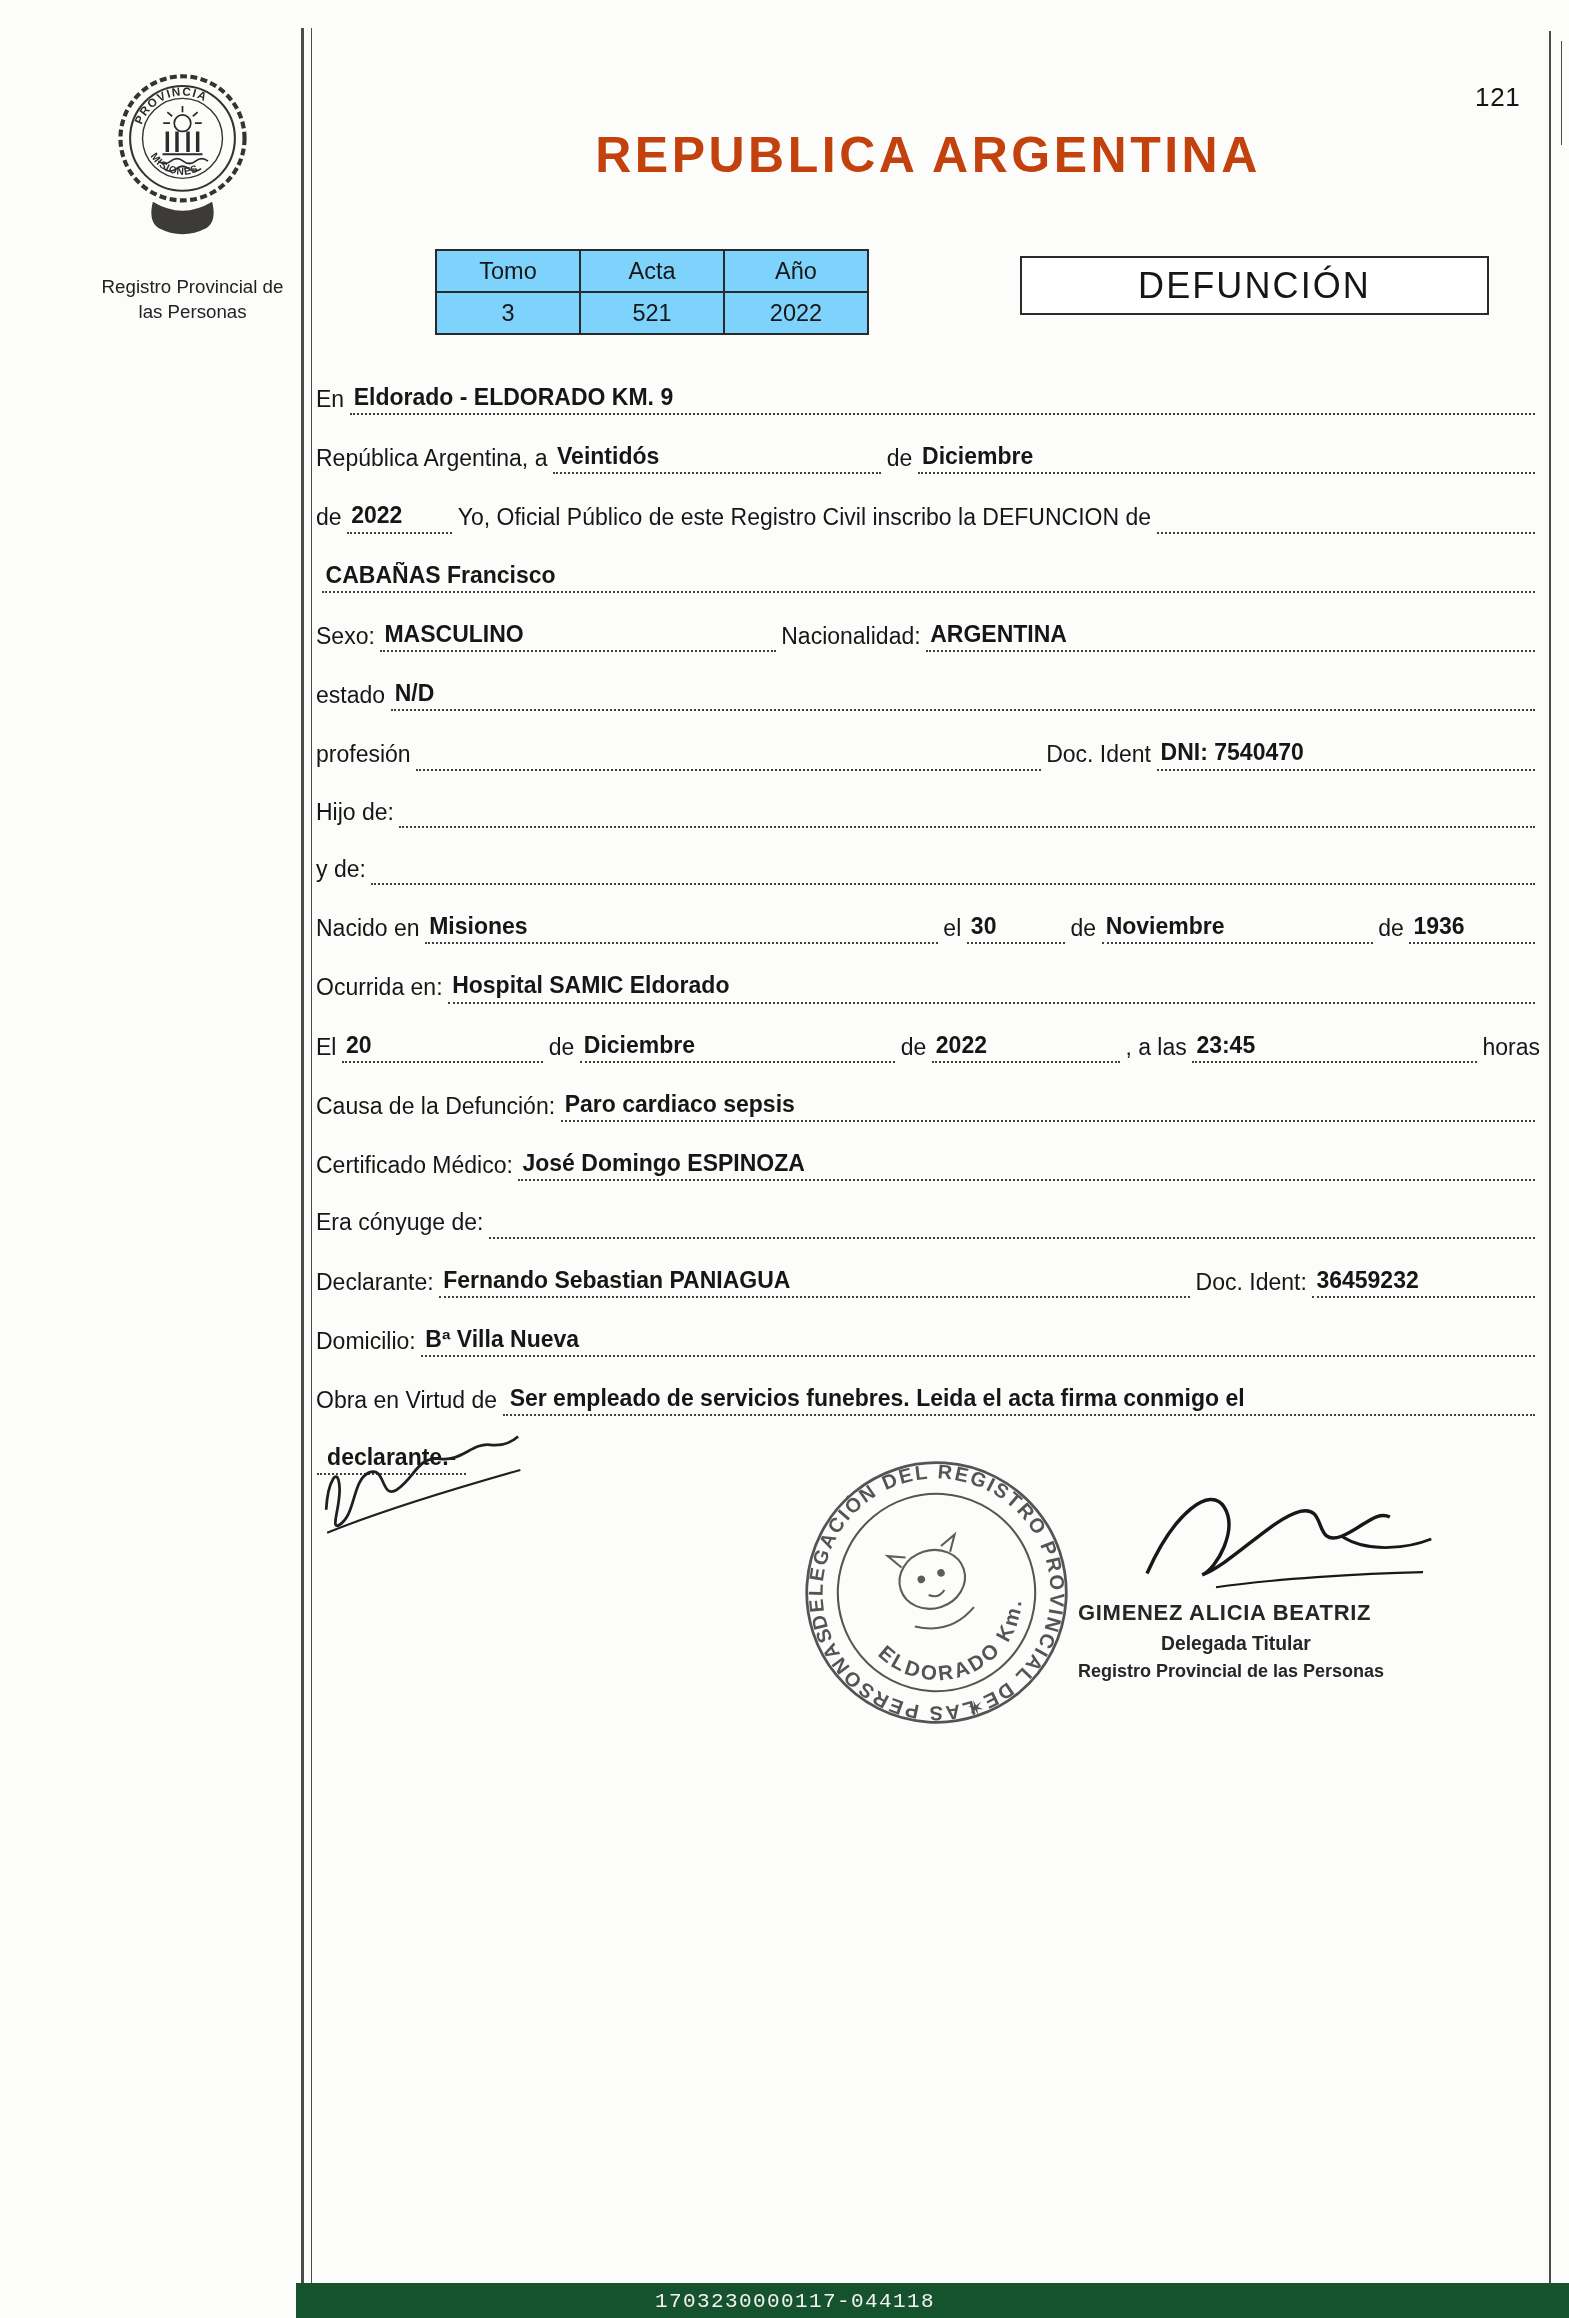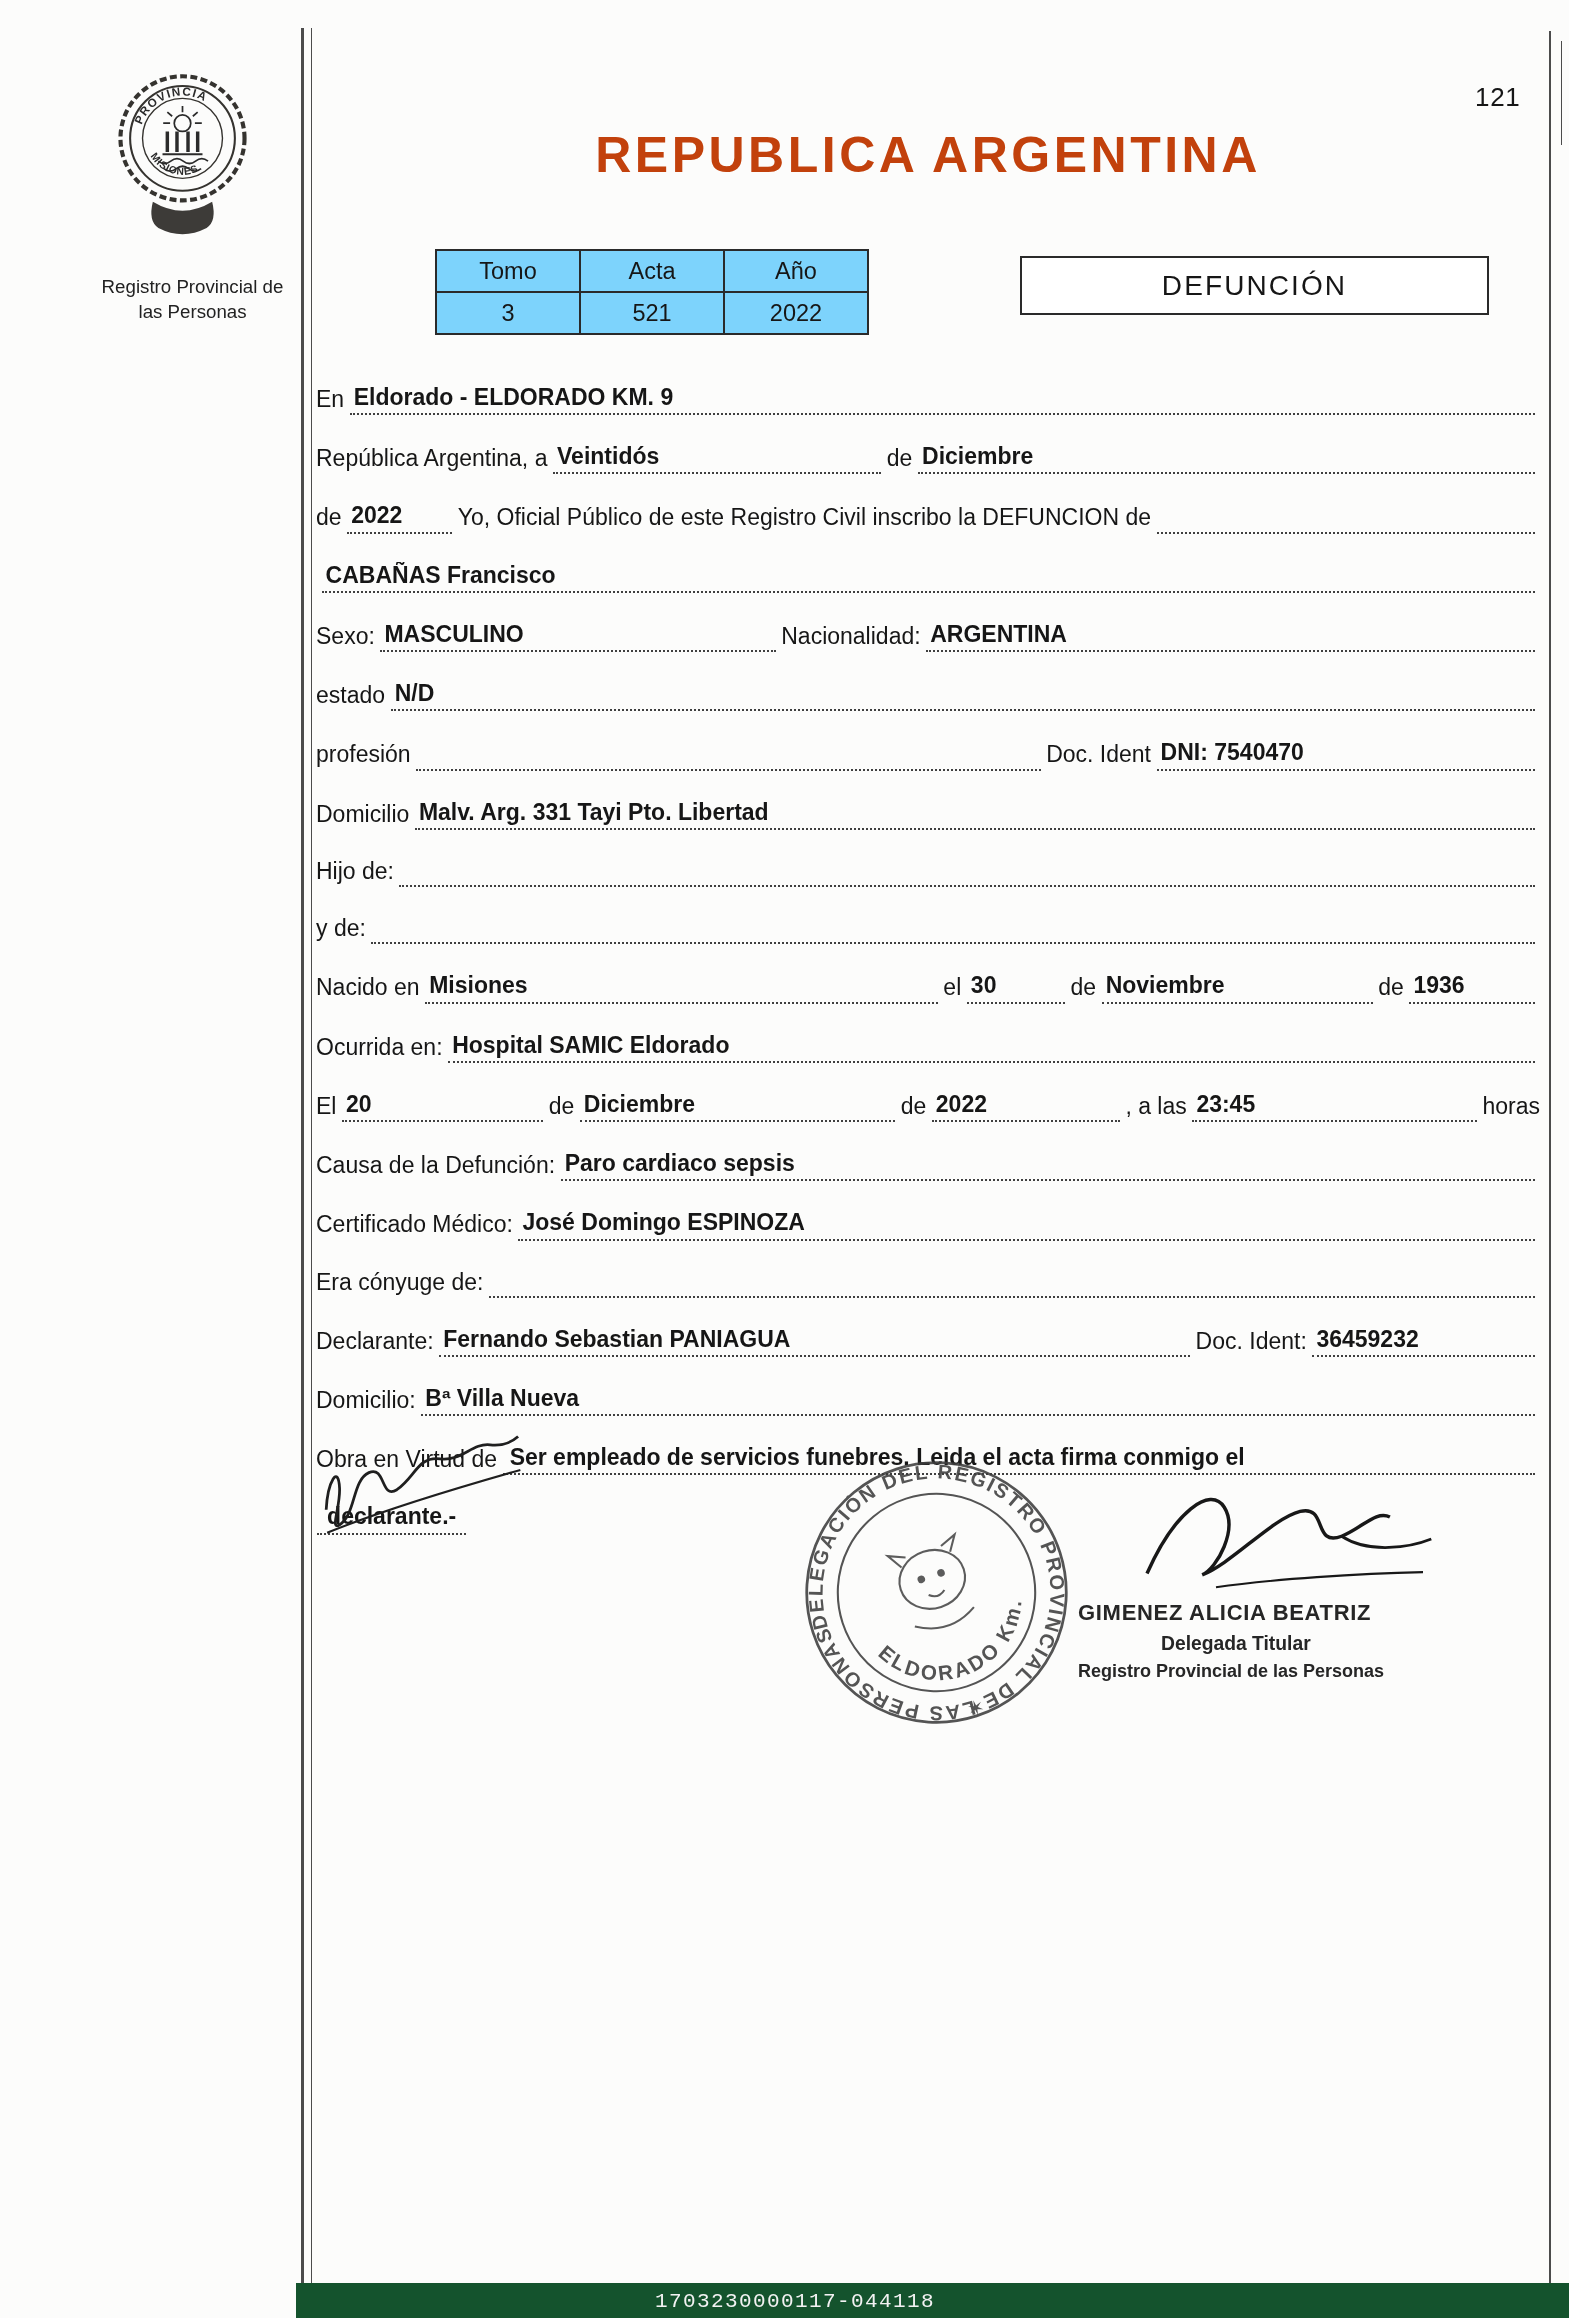--- a/index.html
+++ b/index.html
@@ -16,21 +16,21 @@
   #page-number{position:absolute;left:1475px;top:82px;font-size:26px;letter-spacing:0.7px}
   .logo{position:absolute;left:117px;top:57px}
   .org-name{position:absolute;left:68px;top:274px;width:249px;text-align:center;
     font-size:18.7px;line-height:1.35;color:#222}
   .title{position:absolute;left:316px;top:126px;width:1224px;text-align:center;
     font-size:50px;font-weight:700;letter-spacing:3.5px;color:#c2410c}
   .rec-table{position:absolute;left:435px;top:249px;border-collapse:collapse;background:#7dd3fc}
   .rec-table td{border:2.1px solid #2a2a2a;width:140px;height:38px;text-align:center;font-size:23.5px}
   .def-box{position:absolute;left:1020px;top:256px;width:465px;height:55px;
     border:2.1px solid #2a2a2a;display:flex;align-items:center;justify-content:center;
-    font-size:28px;letter-spacing:2.1px;background:#fff}
+    font-size:36px;letter-spacing:2.1px;background:#fff}
   .form{position:absolute;left:316px;top:384px;width:1224px}
   .row{display:flex;align-items:flex-end;font-size:23px;line-height:1.15;
     margin-bottom:28px;white-space:nowrap}
   .lbl{flex:0 0 auto;padding-bottom:2.8px}
   .fill{border-bottom:2.8px dotted #3f3f3f;text-align:left;font-weight:700;
     padding:0 4.1px 2.8px;margin:0 5.5px;min-width:28px;overflow:hidden}
   .fx1{flex:1 1 0}.fx072{flex:0.72 1 0}.fx09{flex:0.9 1 0}.fx12{flex:1.2 1 0}
   .fx15{flex:1.5 1 0}.fx155{flex:1.55 1 0}.fx19{flex:1.9 1 0}
   .w130{flex:0 0 90px}.w140{flex:0 0 97px}.w170{flex:0 0 117px}
   .w260{flex:0 0 180px}.w280{flex:0 0 193px}.w310{flex:0 0 214px}.w380{flex:0 0 263px}
@@ -147,24 +147,20 @@
     <span class="fill fx1">N/D</span>
   </div>
 
   <div class="row">
     <span class="lbl">profesión</span>
     <span class="fill fx12"></span>
     <span class="lbl">Doc. Ident</span>
     <span class="fill fx072">DNI: 7540470</span>
   </div>
 
-  <div class="row">
-    <span class="lbl">Domicilio</span>
-    <span class="fill fx1">Malv. Arg. 331 Tayi Pto. Libertad</span>
-  </div>
 
   <div class="row">
     <span class="lbl">Hijo de:</span>
     <span class="fill fx1"></span>
   </div>
 
   <div class="row">
     <span class="lbl">y de:</span>
     <span class="fill fx1"></span>
   </div>

